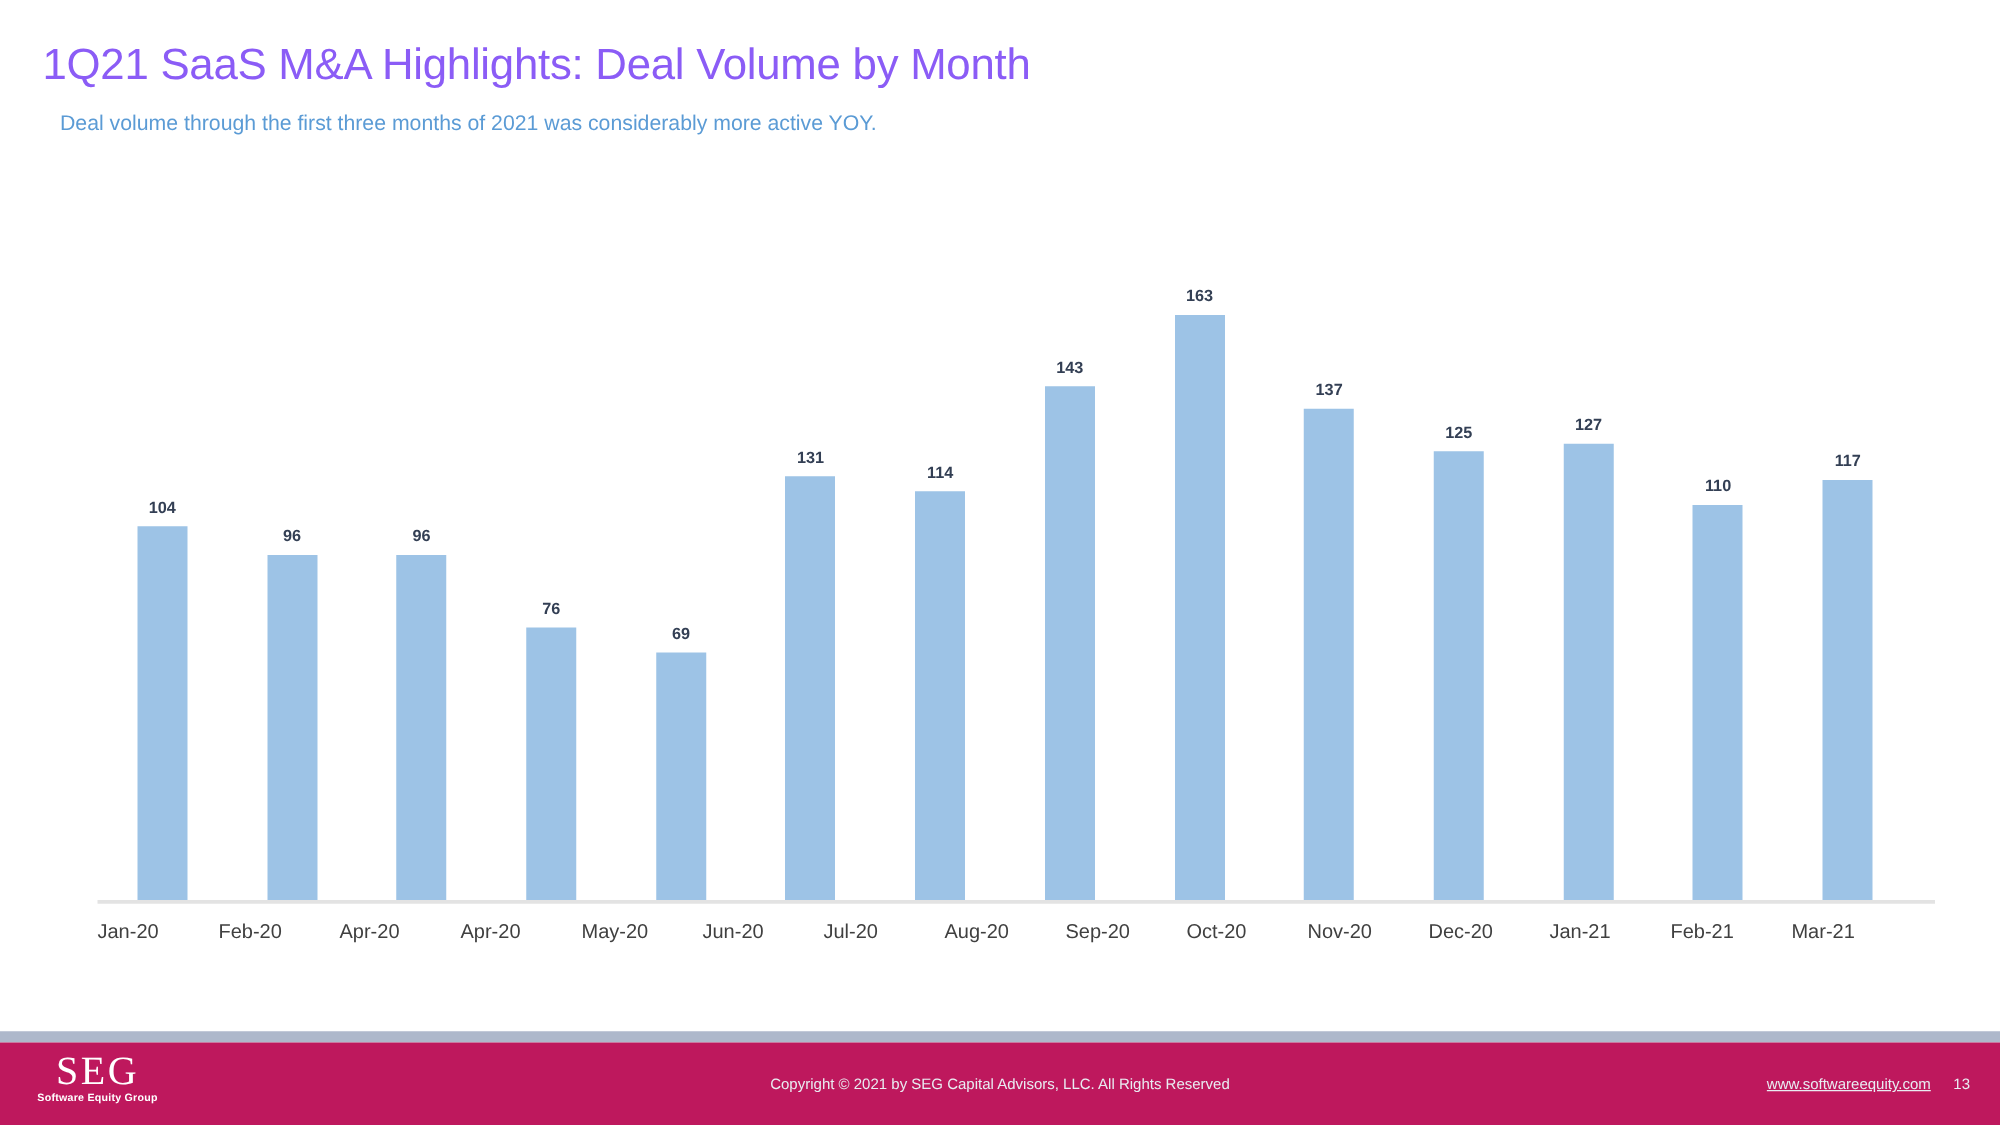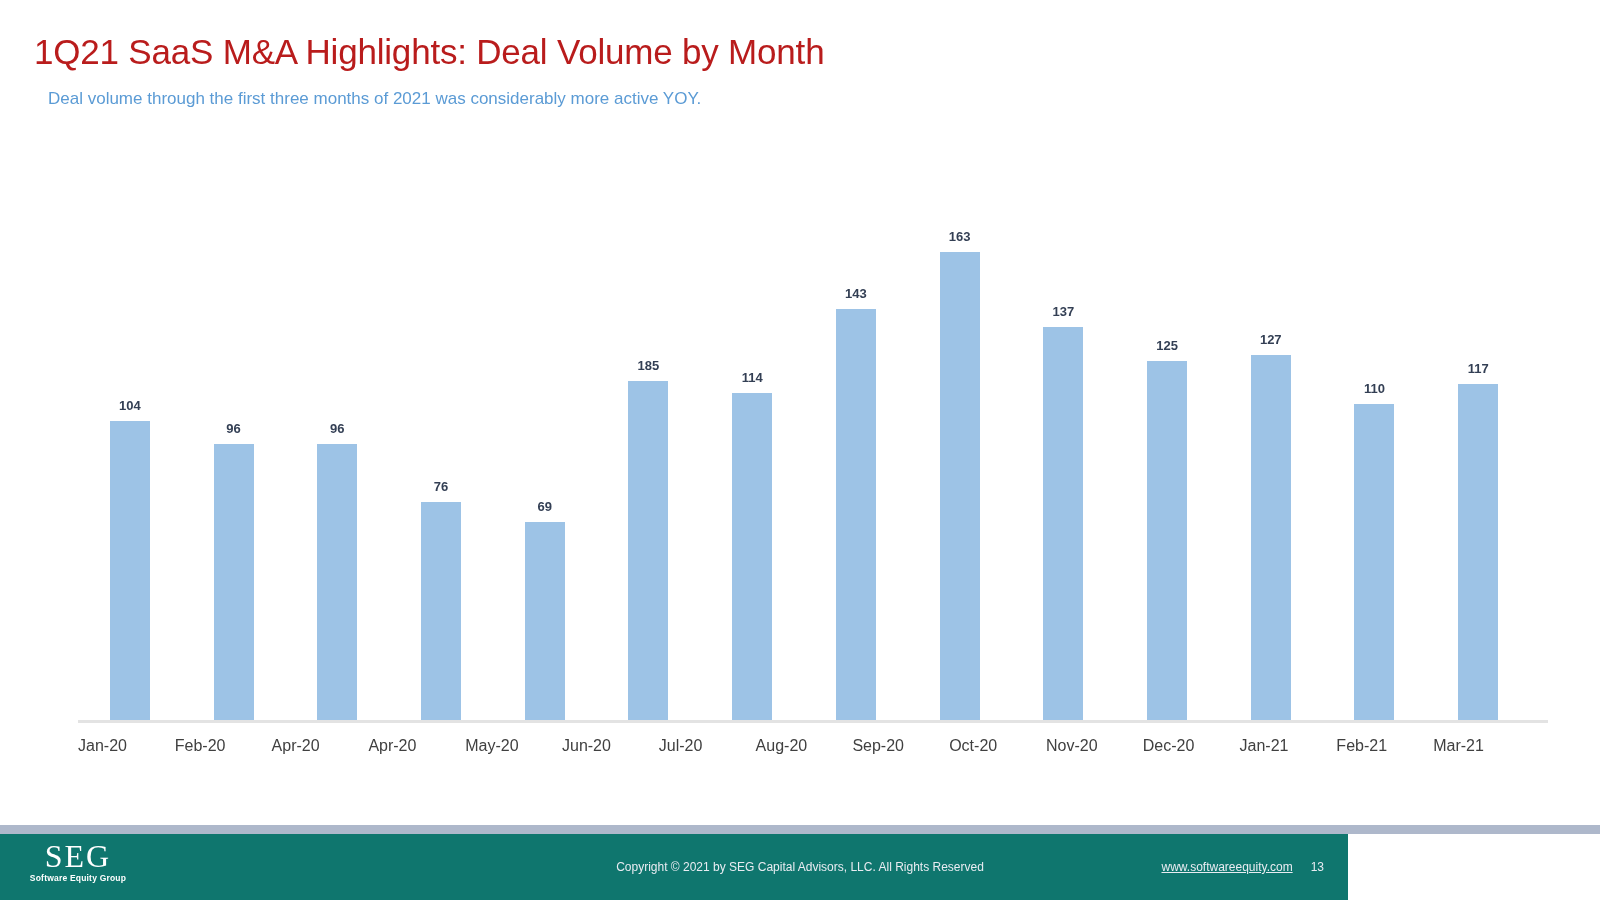--- a/index.html
+++ b/index.html
@@ -21,21 +21,21 @@
     background: #ffffff;
   }
 
   
   .slide-title {
     position: absolute;
     left: 34px;
     top: 32px;
     font-size: 35px;
     font-weight: 400;
-    color: #b91c1c;
+    color: #8b5cf6;
     letter-spacing: -0.2px;
     white-space: nowrap;
   }
   .slide-subtitle {
     position: absolute;
     left: 48px;
     top: 89px;
     font-size: 17px;
     font-weight: 400;
     color: #5b9bd5;
@@ -115,23 +115,23 @@
     left: 0;
     top: 825px;
     width: 1600px;
     height: 9px;
     background: #aeb8cb;
   }
   .footer {
     position: absolute;
     left: 0;
     top: 834px;
-    width: 1348px;
+    width: 1600px;
     height: 66px;
-    background: #0f766e;
+    background: #be185d;
   }
   .logo {
     position: absolute;
     left: 18px;
     top: 5px;
     width: 120px;
     color: #ffffff;
     text-align: center;
   }
   .logo-mark {
@@ -206,21 +206,21 @@
           </div>
           <div class="bar-slot">
             <div class="bar-value">76</div>
             <div class="bar-rect" style="height: 218px; background: rgb(157, 195, 230);"></div>
           </div>
           <div class="bar-slot">
             <div class="bar-value">69</div>
             <div class="bar-rect" style="height: 198px; background: rgb(157, 195, 230);"></div>
           </div>
           <div class="bar-slot">
-            <div class="bar-value">185</div>
+            <div class="bar-value">131</div>
             <div class="bar-rect" style="height: 339px; background: rgb(157, 195, 230);"></div>
           </div>
           <div class="bar-slot">
             <div class="bar-value">114</div>
             <div class="bar-rect" style="height: 327px; background: rgb(157, 195, 230);"></div>
           </div>
           <div class="bar-slot">
             <div class="bar-value">143</div>
             <div class="bar-rect" style="height: 411px; background: rgb(157, 195, 230);"></div>
           </div>

